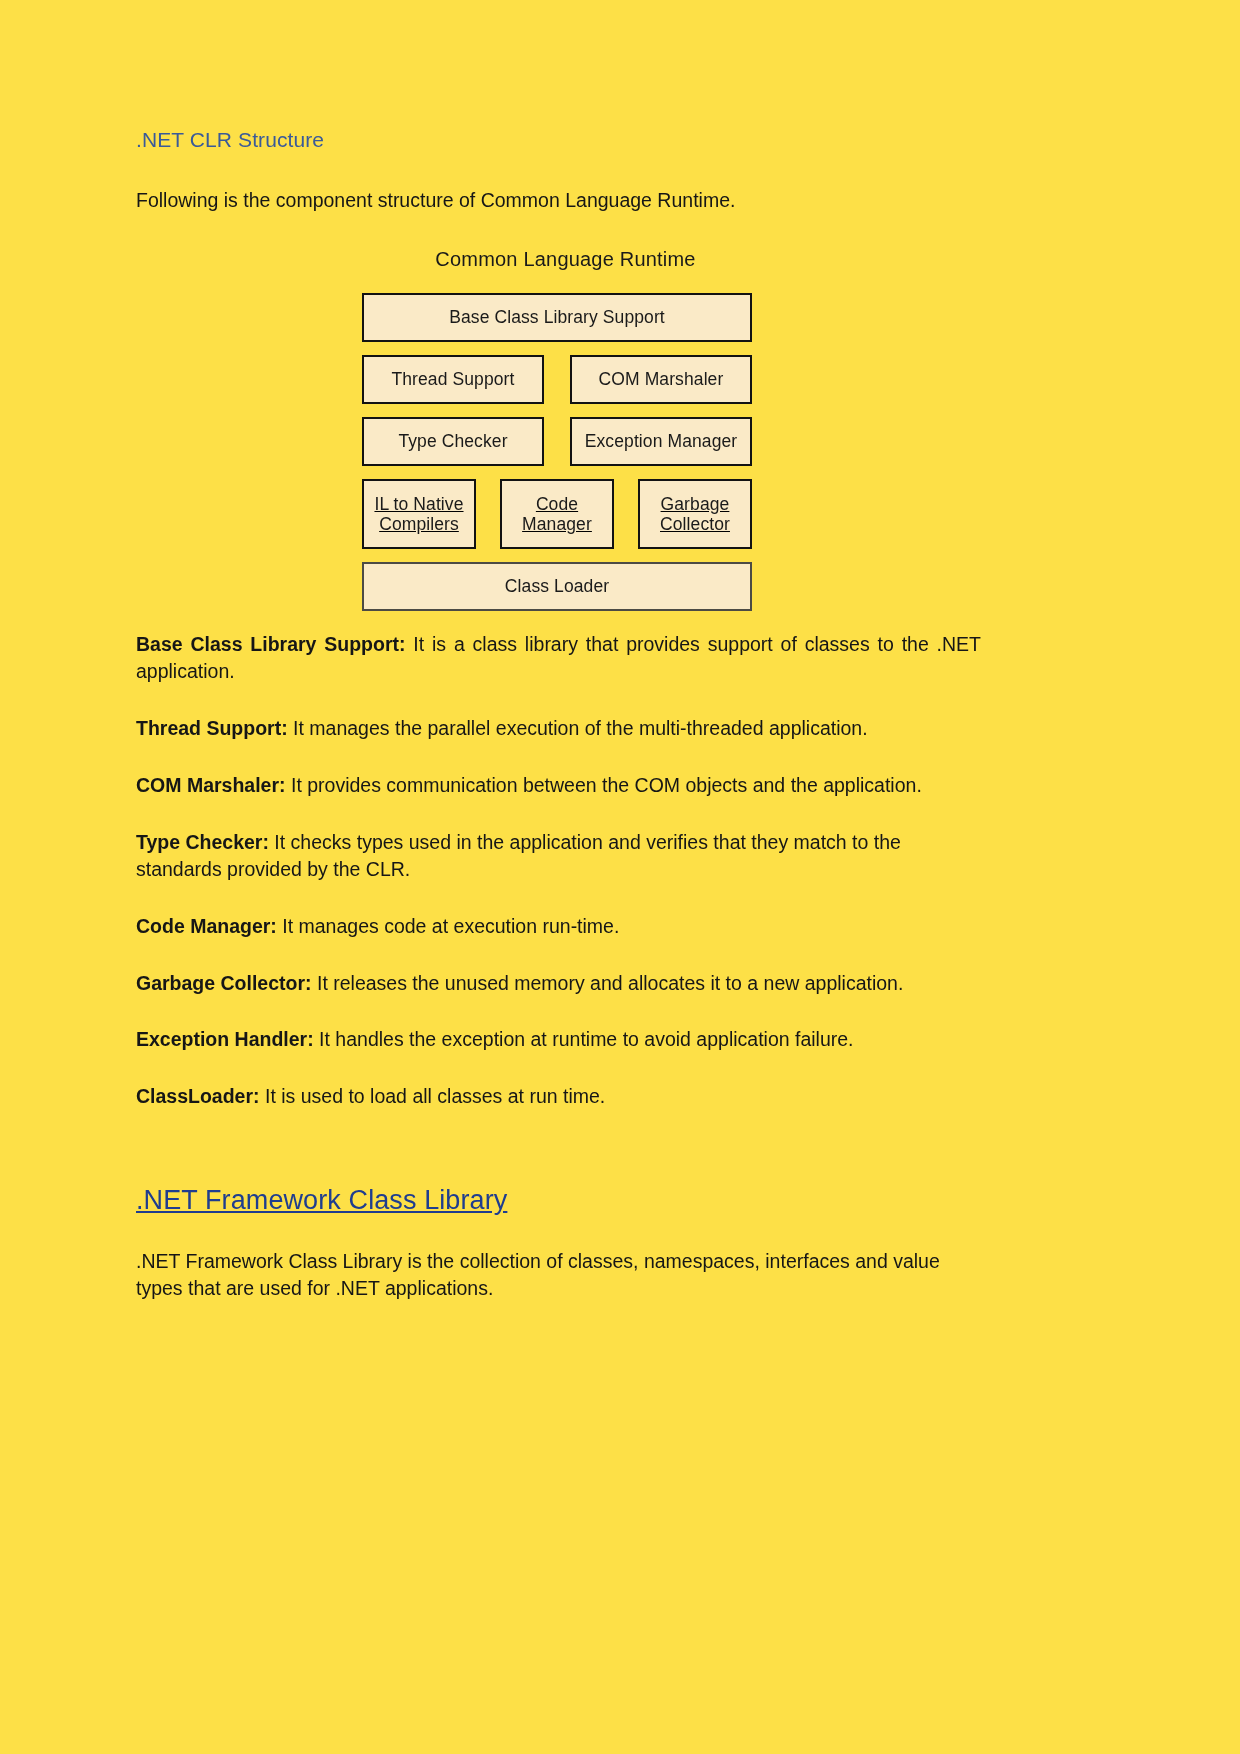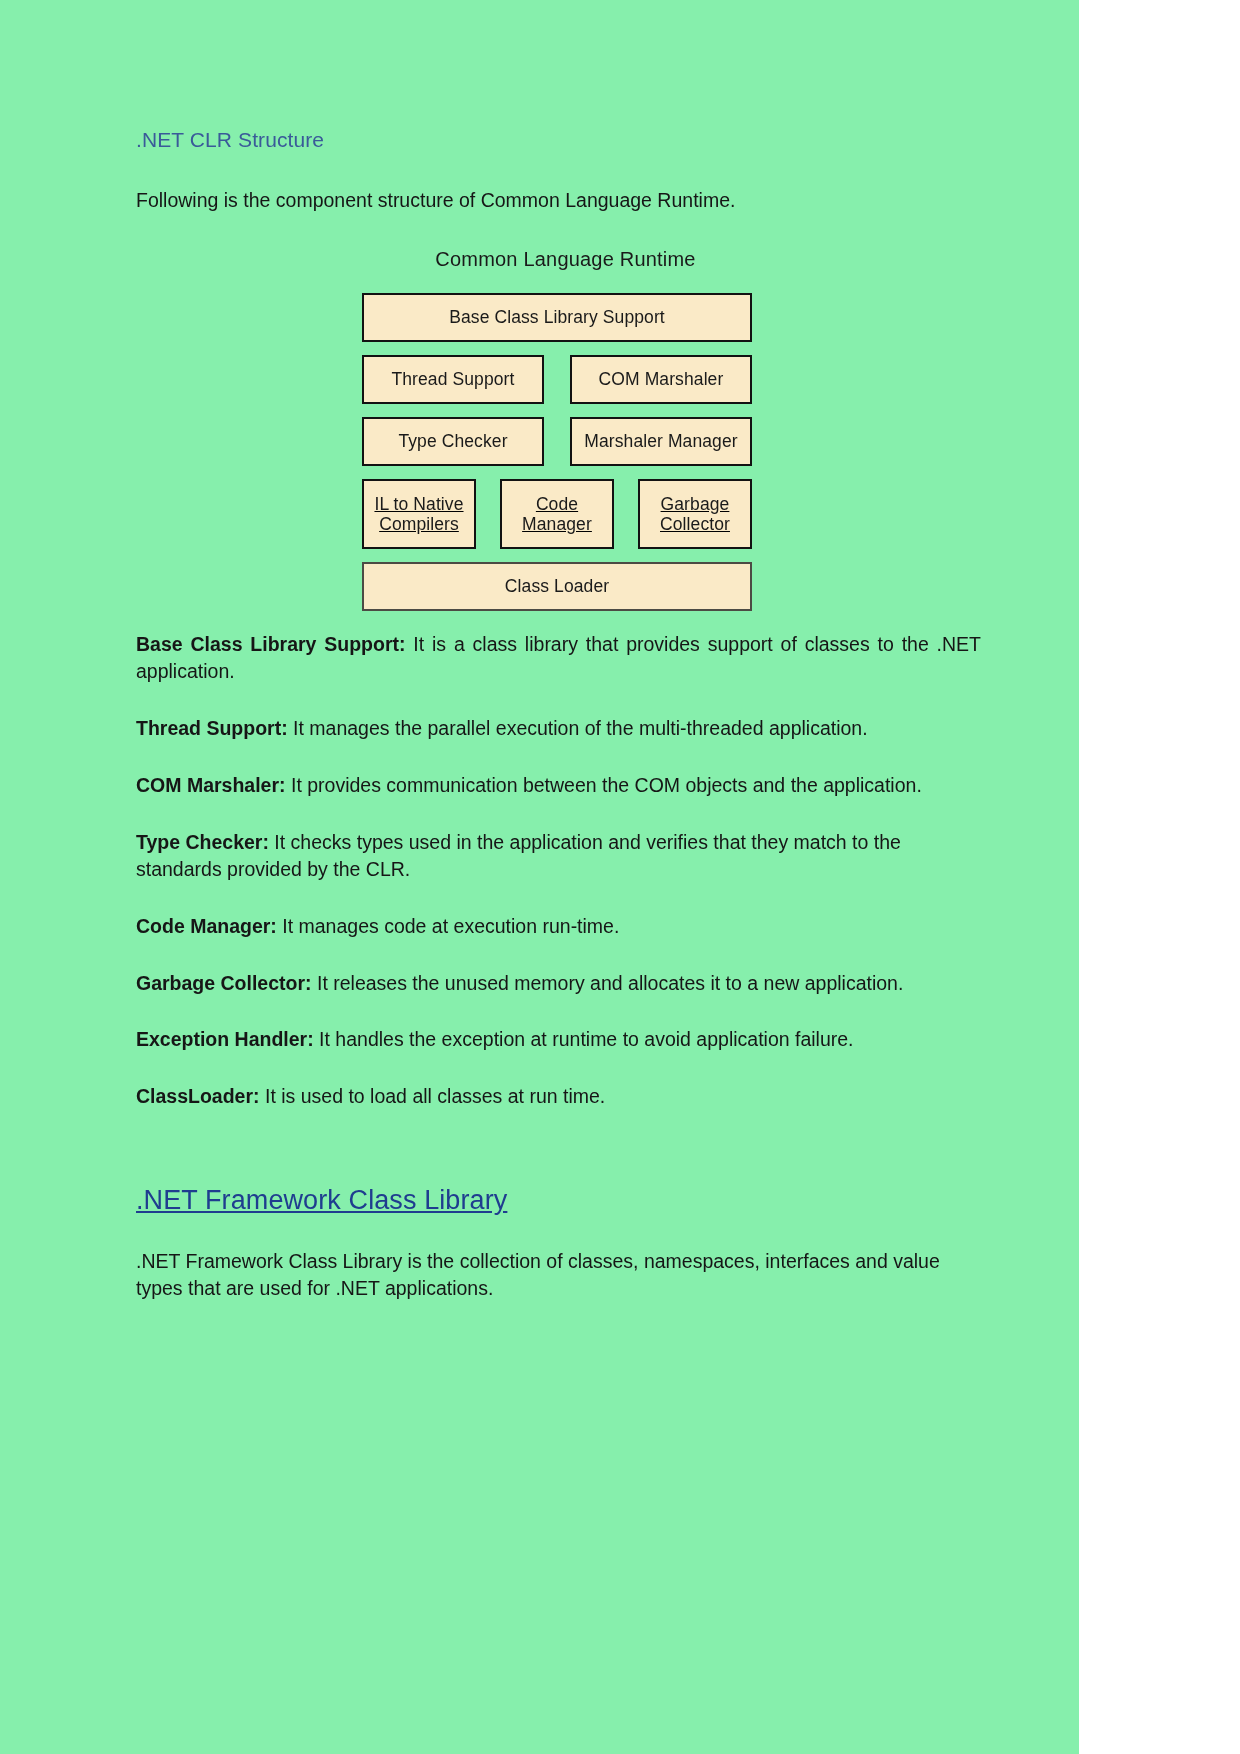--- a/index.html
+++ b/index.html
@@ -9,23 +9,23 @@
   }
   body {
     width: 1240px;
     height: 1754px;
     font-family: "Liberation Sans", sans-serif;
     color: #000000;
     overflow: hidden;
   }
   .page {
     position: relative;
-    width: 1079px;
+    width: 1240px;
     height: 1754px;
-    background: #86efac;
+    background: #fde047;
   }
   .content {
     position: absolute;
     left: 136px;
     top: 126px;
     width: 845px;
   }
 
   
   .h-blue {
@@ -125,21 +125,21 @@
           <div class="box full">Base Class Library Support</div>
         </div>
 
         <div class="dg-row">
           <div class="box half-l">Thread Support</div>
           <div class="box half-r">COM Marshaler</div>
         </div>
 
         <div class="dg-row">
           <div class="box half-l">Type Checker</div>
-          <div class="box half-r">Marshaler Manager</div>
+          <div class="box half-r">Exception Manager</div>
         </div>
 
 
         <div class="dg-row row-three">
           <div class="box third">
             <span>
               <span>IL to Native</span><br>
               <span>Compilers</span>
             </span>
           </div>

